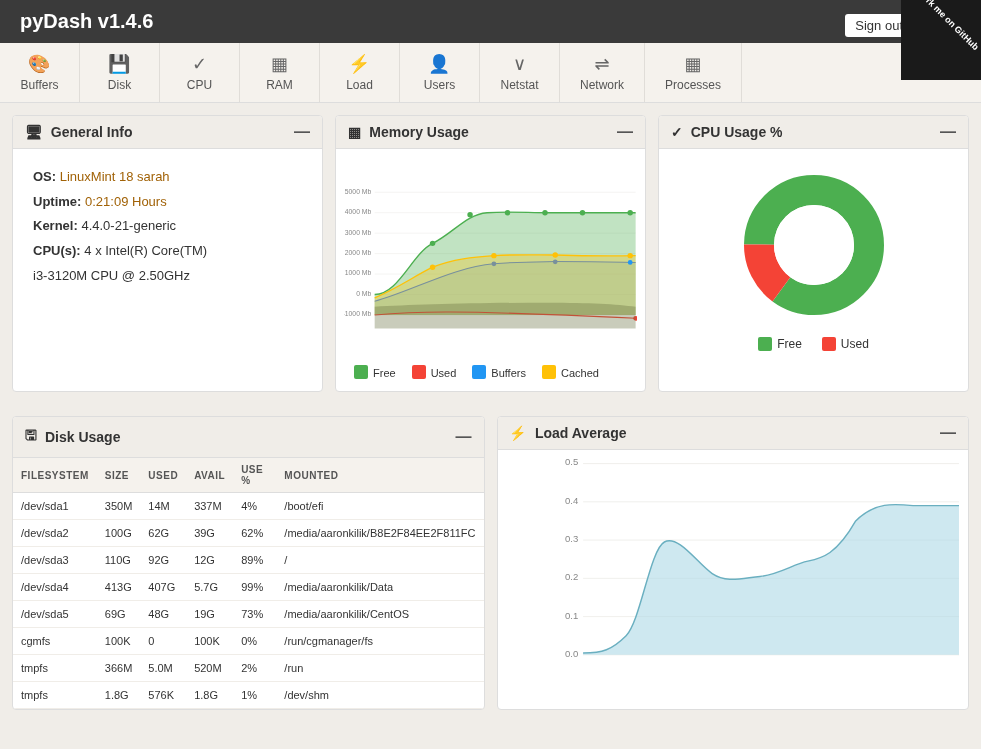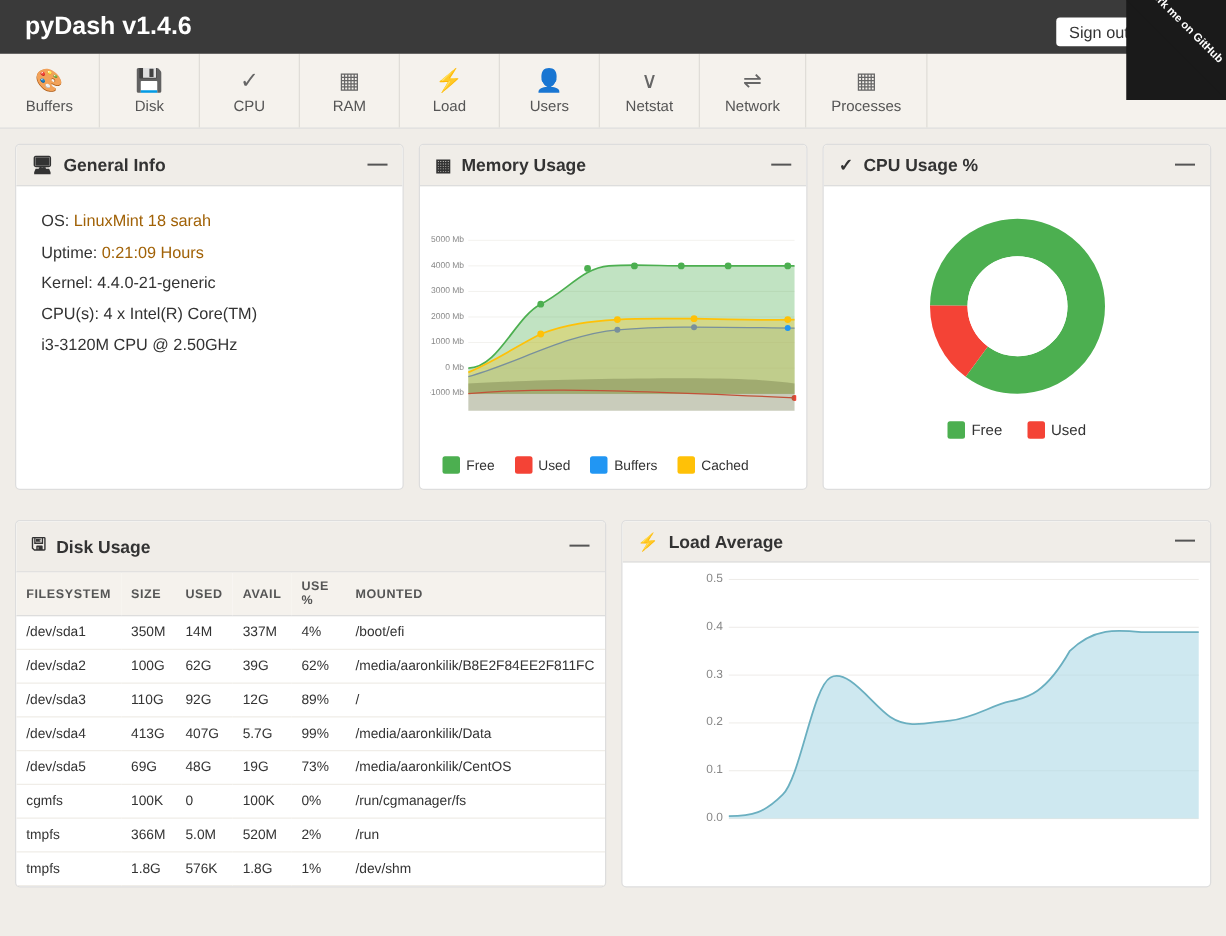--- a/index.html
+++ b/index.html
@@ -109,21 +109,21 @@
     .card-body {
       padding: 12px;
     }
 
     
     #general-info .card-body {
       padding: 16px 20px;
       font-size: 13px;
       line-height: 1.9;
     }
-    .info-label { font-weight: normal; }
+    .info-label { font-weight: bold; }
     .info-value { color: #a16207; }
 
     
     #cpu-usage .card-body {
       display: flex;
       flex-direction: column;
       align-items: center;
       padding: 16px;
     }
     .donut-container {

